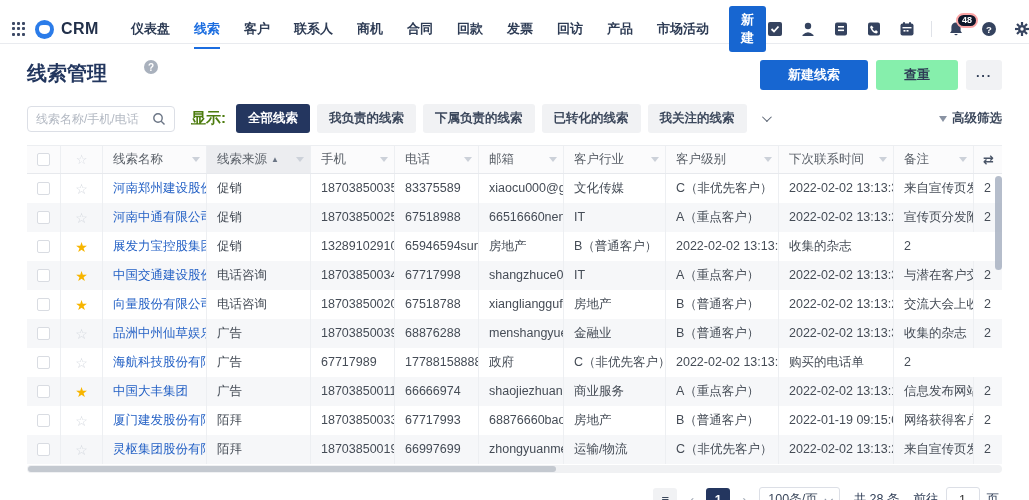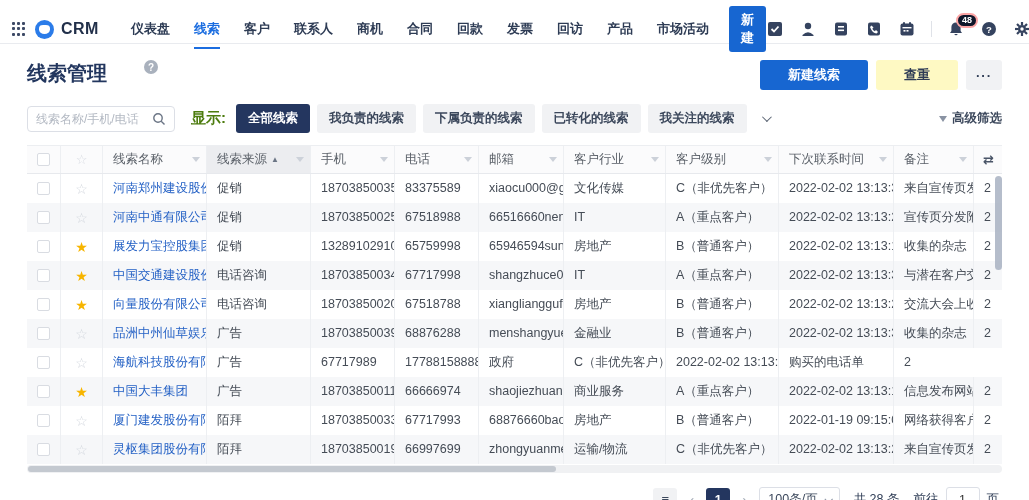--- a/index.html
+++ b/index.html
@@ -25,21 +25,21 @@
   .bell-wrap { position:relative; }
   .badge { position:absolute; top:-7px; left:9px; background:#0f172a; color:#fff; font-size:9px; font-weight:bold; border-radius:8px; padding:1px 4px; border:2px solid #fca5a5; line-height:1; }
 
   
   .page-head { display:flex; align-items:flex-start; padding:16px 27px 0 27px;gap:32px; }
   .page-title { font-size:20px; font-weight:bold; color:#22365e; }
   .title-help { width:14px; height:14px; border-radius:50%; background:#a9b1bd; color:#fff; font-size:10px; font-weight:bold; display:inline-flex; align-items:center; justify-content:center; margin-left:5px; cursor:pointer;}
   .head-actions { margin-left:auto; display:flex; gap:8px; }
   .btn { font-size:13px; border:none; border-radius:3px; padding:6px 28px; cursor:pointer; white-space:nowrap;}
   .btn-primary { background:#1766d1; color:#fff; font-weight:bold; }
-  .btn-plain { background:#fef9c3; color:#2e3c55; font-weight:bold; }
+  .btn-plain { background:#86efac; color:#2e3c55; font-weight:bold; }
   .btn-more { background:#f1f2f4; color:#2e3c55; padding:6px 10px; letter-spacing:1px; font-weight:bold;}
 
   
   .filter-row { display:flex; align-items:center; padding:14px 27px 0 27px; }
   .search-box { width:148px; height:26px; border:1px solid #dcdfe6; border-radius:4px; display:flex; align-items:center; padding:0 8px;gap:12px; }
   .search-box input { border:none; outline:none; flex:1; font-size:12px; color:#333; min-width:0; font-family:inherit;}
   .search-box input::placeholder { color:#b2b8c2; }
   .show-label { font-size:15px; color:#4d7c0f; margin:0 10px 0 16px; font-weight:bold;}
   .scope-btn { font-size:12.5px; background:#f1f2f4; color:#3c485c; border:none; border-radius:3px; padding:6px 12px; margin-right:7px; cursor:pointer; font-weight:bold; white-space:nowrap;}
   .scope-btn.active { background:#24365f; color:#fff; }
@@ -355,21 +355,20 @@
         <div class="rowgrid tr">
           <div class="td cbcol">
             <span class="checkbox"></span>
           </div>
           <div class="td starcol">
             <span class="star on"></span>
           </div>
           <div class="td"><a class="lead-link">展发力宝控股集团...</a></div>
           <div class="td">促销</div>
           <div class="td">13289102910</div>
-          <div class="td">65759998</div>
           <div class="td">65946594suni...</div>
           <div class="td">房地产</div>
           <div class="td">B（普通客户）</div>
           <div class="td">2022-02-02 13:13:13</div>
           <div class="td">收集的杂志</div>
           <div class="td clipcol">2</div>
         </div>
 
         <div class="rowgrid tr">
           <div class="td cbcol">

